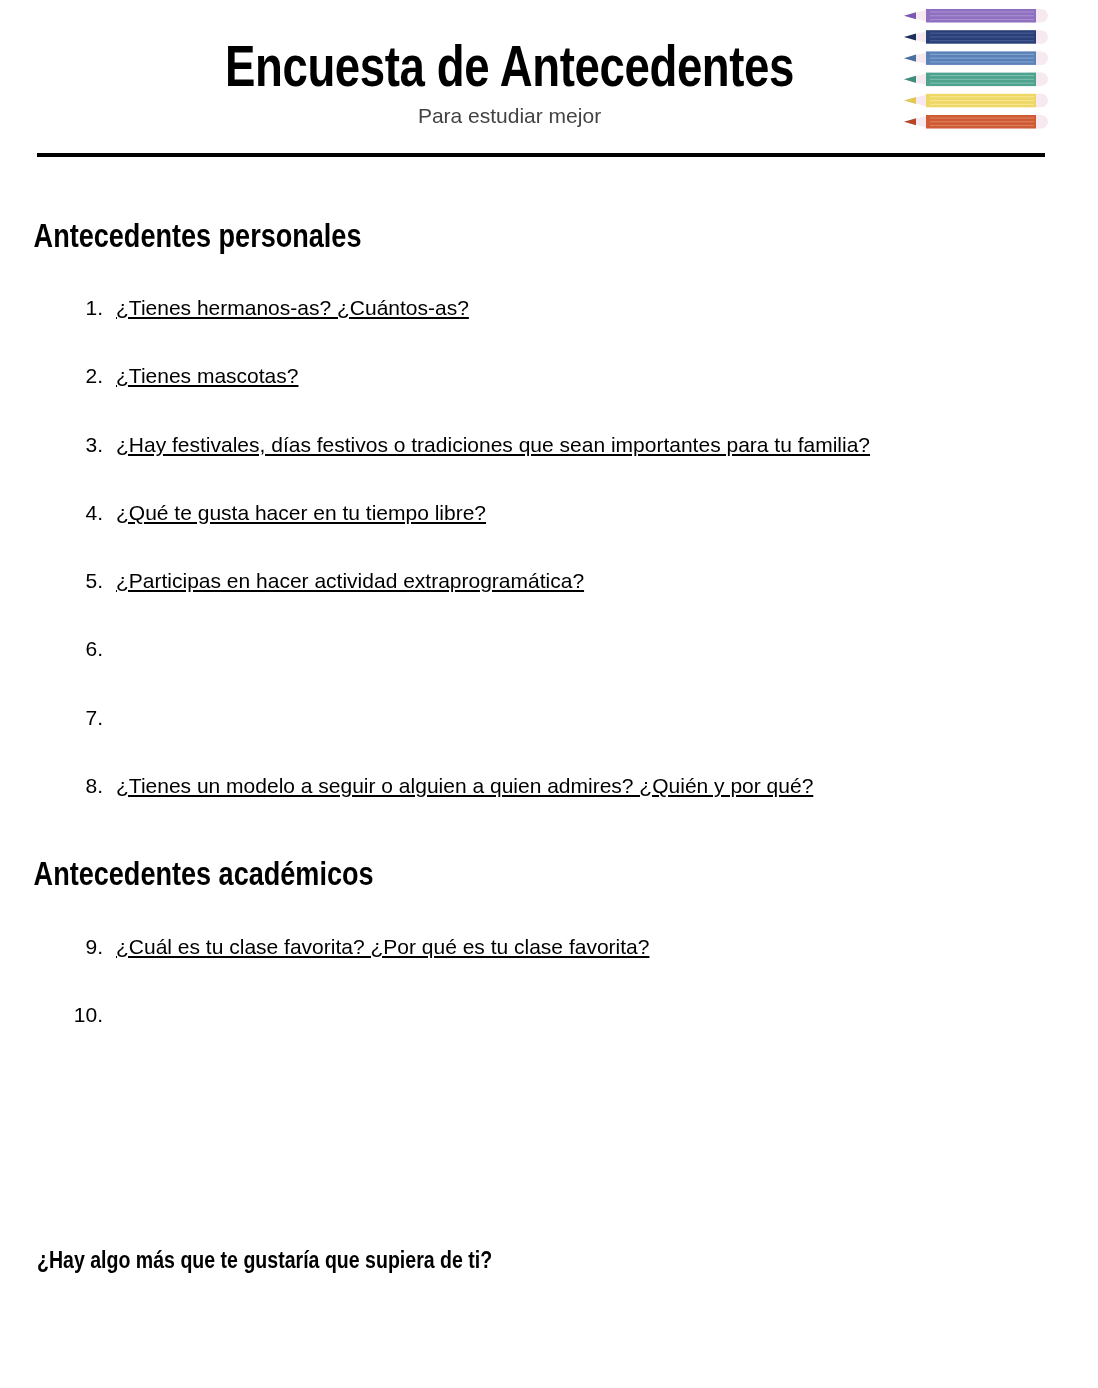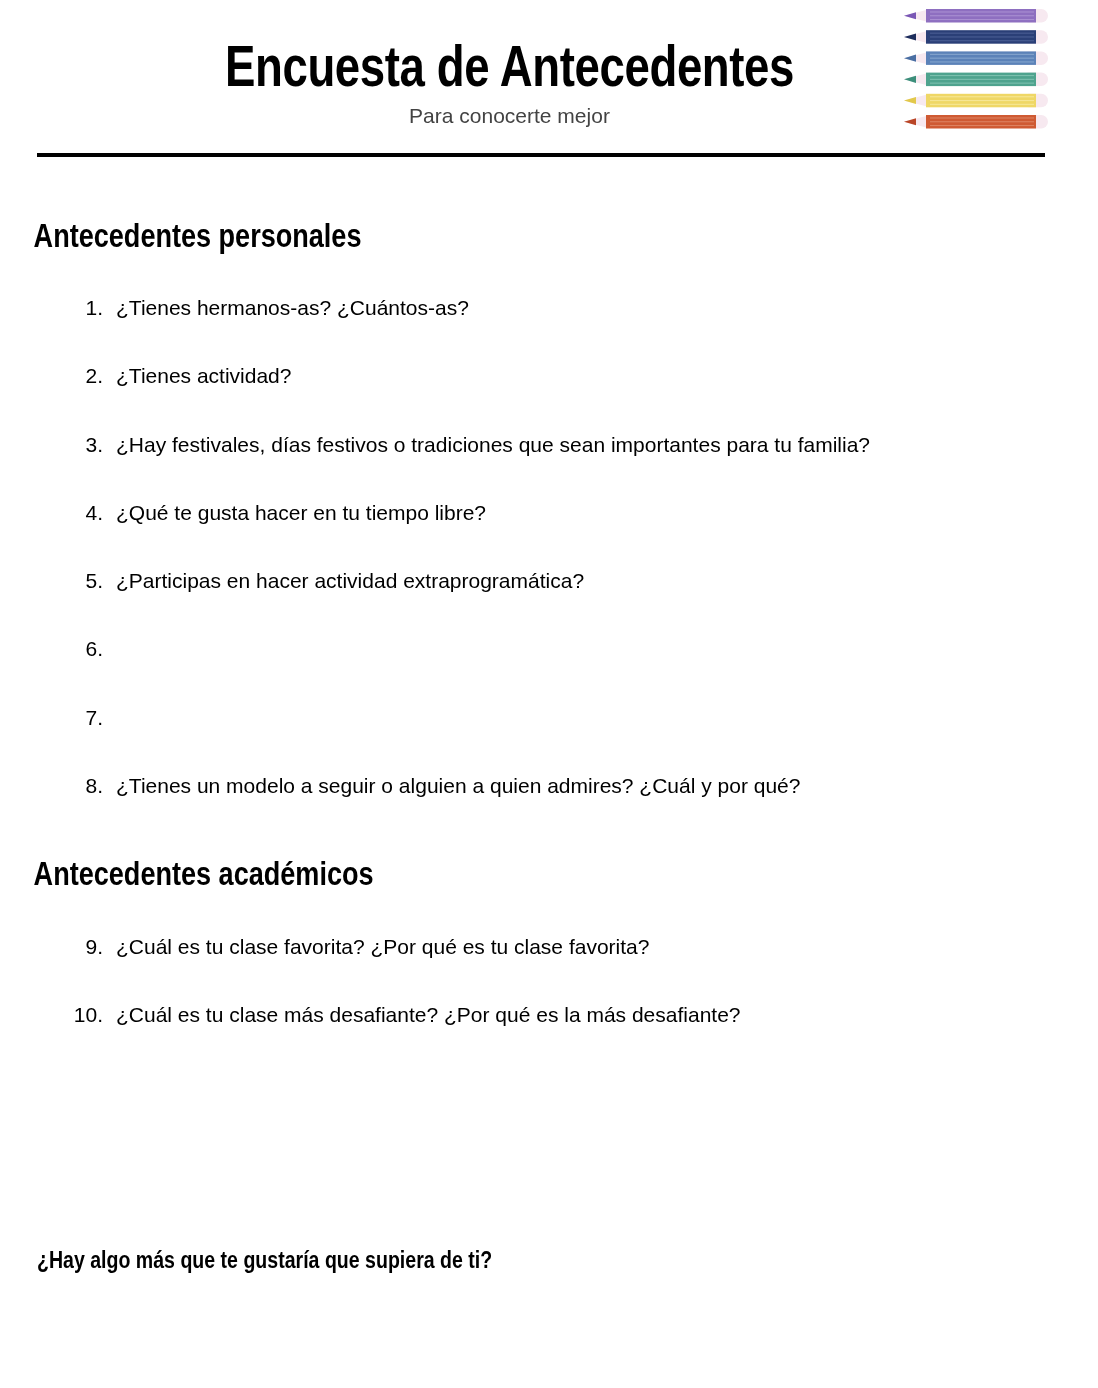--- a/index.html
+++ b/index.html
@@ -116,20 +116,21 @@
     width: 46px;
     min-width: 46px;
     text-align: right;
     padding-left: 57px;
     box-sizing: content-box;
     font-size: 21px;
   }
   .qtext {
     padding-left: 13px;
     font-size: 21px;
+    text-decoration: underline;
   }
 
   
   #closing-prompt {
     position: absolute;
     left: 37px;
     top: 1249px;
     font-family: "Liberation Sans Narrow", "Liberation Sans", sans-serif;
     font-weight: bold;
     font-size: 23px;
@@ -140,21 +141,21 @@
     white-space: nowrap;
   }
 </style>
 </head>
 <body>
 
 <div id="header">
 
   <div id="title-block">
     <h1 id="doc-title">Encuesta de Antecedentes</h1>
-    <p id="doc-subtitle">Para conocerte mejor</p>
+    <p id="doc-subtitle">Para estudiar mejor</p>
   </div>
 
   <div id="pencils">
     <svg viewBox="0 0 160 128" width="160" height="128" xmlns="http://www.w3.org/2000/svg" aria-hidden="true">
       <g id="pencil-group">
           <g>
             <path d="M 8 11.75 L 34 5 L 34 18.5 Z" fill="#f7e9f0"></path>
             <path d="M 8 11.75 L 20 8.2 L 20 15.3 Z" fill="#7a57b5"></path>
             <rect x="126" y="5" width="26" height="13.5" rx="6.75" fill="#f7e9f0"></rect>
             <rect x="30" y="5" width="110" height="13.5" fill="#8e6fc0"></rect>
@@ -219,21 +220,21 @@
 
   <div class="section" id="section-personal">
     <h2 class="section-heading">Antecedentes personales</h2>
     <ol class="qlist" id="qlist-personal">
         <li class="qitem">
           <span class="qnum">1.</span>
           <span class="qtext">¿Tienes hermanos-as? ¿Cuántos-as?</span>
         </li>
         <li class="qitem">
           <span class="qnum">2.</span>
-          <span class="qtext">¿Tienes actividad?</span>
+          <span class="qtext">¿Tienes mascotas?</span>
         </li>
         <li class="qitem">
           <span class="qnum">3.</span>
           <span class="qtext">¿Hay festivales, días festivos o tradiciones que sean importantes para tu familia?</span>
         </li>
         <li class="qitem">
           <span class="qnum">4.</span>
           <span class="qtext">¿Qué te gusta hacer en tu tiempo libre?</span>
         </li>
         <li class="qitem">
@@ -241,34 +242,33 @@
           <span class="qtext">¿Participas en hacer actividad extraprogramática?</span>
         </li>
         <li class="qitem">
           <span class="qnum">6.</span>
         </li>
         <li class="qitem">
           <span class="qnum">7.</span>
         </li>
         <li class="qitem">
           <span class="qnum">8.</span>
-          <span class="qtext">¿Tienes un modelo a seguir o alguien a quien admires? ¿Cuál y por qué?</span>
+          <span class="qtext">¿Tienes un modelo a seguir o alguien a quien admires? ¿Quién y por qué?</span>
         </li>
       </ol>
   </div>
 
   <div class="section" id="section-academic">
     <h2 class="section-heading">Antecedentes académicos</h2>
     <ol class="qlist" id="qlist-academic">
         <li class="qitem">
           <span class="qnum">9.</span>
           <span class="qtext">¿Cuál es tu clase favorita? ¿Por qué es tu clase favorita?</span>
         </li>
         <li class="qitem">
           <span class="qnum">10.</span>
-          <span class="qtext">¿Cuál es tu clase más desafiante? ¿Por qué es la más desafiante?</span>
         </li>
       </ol>
   </div>
 
 </div>
 
 <div id="closing-prompt">¿Hay algo más que te gustaría que supiera de ti?</div>
 
 </body></html>

